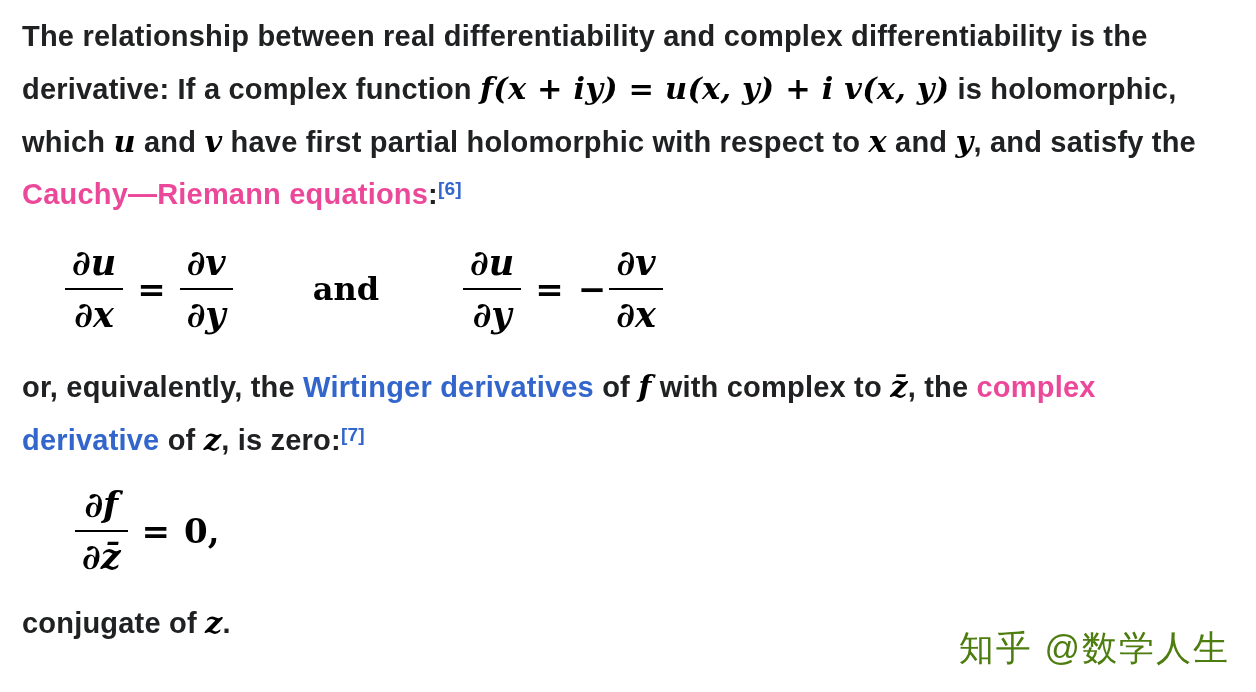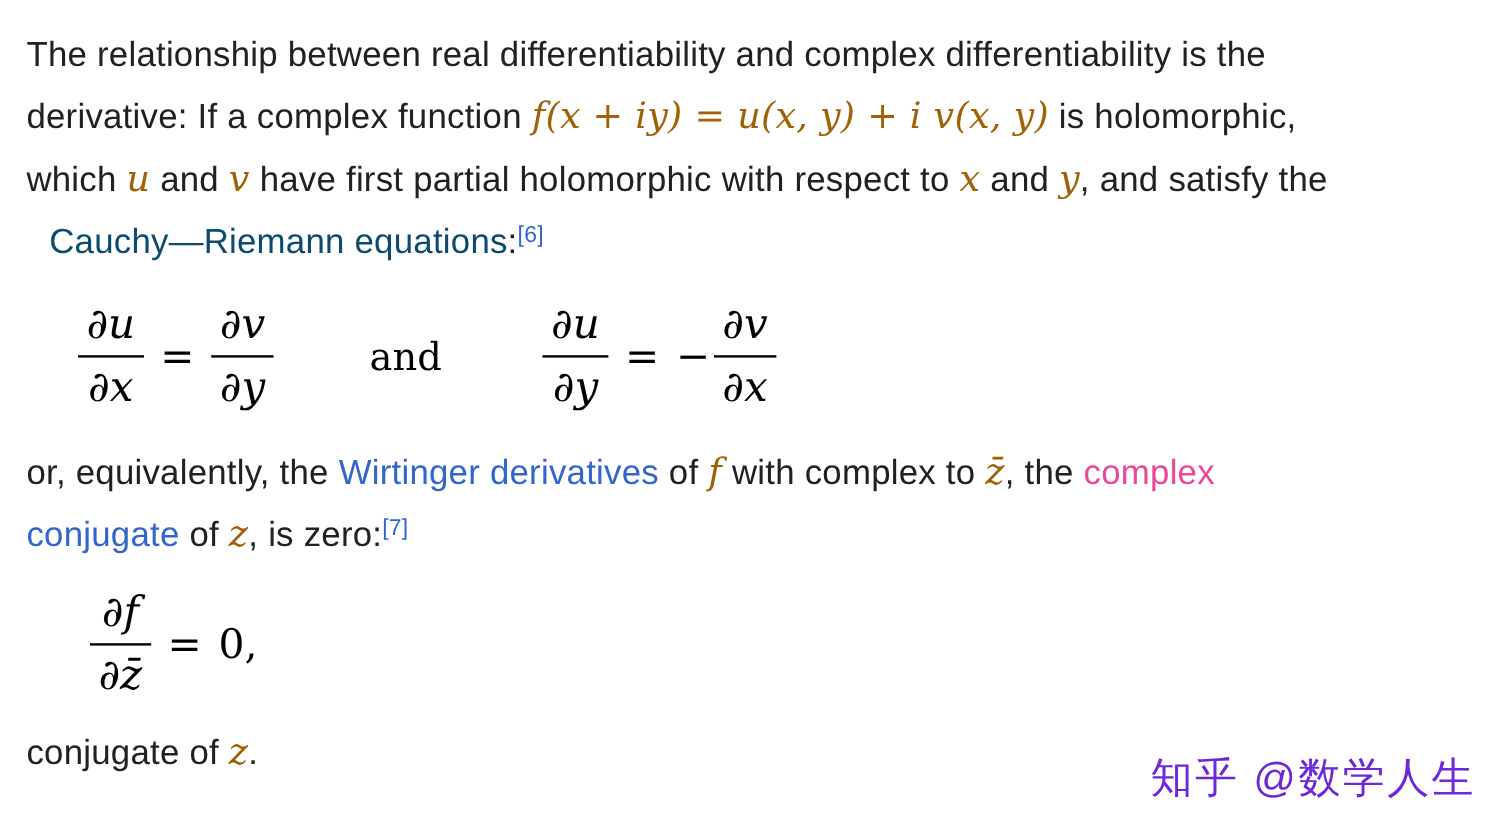--- a/index.html
+++ b/index.html
@@ -9,35 +9,36 @@
   body {
     width: 1256px;
     height: 692px;
     background: #ffffff;
     font-family: "Liberation Sans", sans-serif;
     color: #202122;
     position: relative;
     overflow: hidden;
   }
   .doc {
-    padding: 20px 20px 0 22px;
+    padding: 10px 20px 0 22px;
+    font-weight: bold;
   }
   .para {
     font-size: 29px;
     line-height: 52px;
     letter-spacing: 0.2px;
   }
   .tline {
     white-space: nowrap;
   }
   .math {
     font-family: "DejaVu Serif", serif;
     font-style: italic;
     font-size: 1.05em;
-    color: #a16207;
+    color: #000000;
   }
   .wlink {
     text-decoration: none;
     cursor: pointer;
   }
   .ref {
     font-size: 0.66em;
     line-height: 0;
     vertical-align: 9px;
     text-decoration: none;
@@ -104,21 +105,21 @@
 </style>
 </head>
 <body style="color: rgb(32, 33, 34); background: rgb(255, 255, 255);">
 
 <div class="doc">
 
   <div class="para">
       <div class="tline"><span>The relationship between real differentiability and complex differentiability is the</span></div>
       <div class="tline"><span>derivative: If a complex function </span><span class="math">f(x + iy) = u(x, y) + i v(x, y)</span><span> is holomorphic,</span></div>
       <div class="tline"><span>which </span><span class="math">u</span><span> and </span><span class="math">v</span><span> have first partial holomorphic with respect to </span><span class="math">x</span><span> and </span><span class="math">y</span><span>, and satisfy the</span></div>
-      <div class="tline"><a class="wlink" style="color: #0c4a6e; margin-left: 19px;">Cauchy—Riemann equations</a><span>:</span><a class="ref" style="color: rgb(51, 102, 204);">[6]</a></div>
+      <div class="tline"><a class="wlink" style="color: #ec4899;">Cauchy—Riemann equations</a><span>:</span><a class="ref" style="color: rgb(51, 102, 204);">[6]</a></div>
     </div>
 
   <div class="eq-row eq-row-1">
     <div class="eq-group">
         <span class="frac">
           <span class="num">∂u</span>
           <span class="den">∂x</span>
         </span>
         <span class="eq-op">=</span>
         <span class="frac">
@@ -136,33 +137,33 @@
         <span class="eq-op minus">−</span>
         <span class="frac">
           <span class="num">∂v</span>
           <span class="den">∂x</span>
         </span>
       </div>
   </div>
 
   <div class="para">
       <div class="tline"><span>or, equivalently, the </span><a class="wlink" style="color: rgb(51, 102, 204);">Wirtinger derivatives</a><span> of </span><span class="math">f</span><span> with complex to </span><span class="math">z̄</span><span>, the </span><a class="wlink" style="color: #ec4899;">complex</a></div>
-      <div class="tline"><a class="wlink" style="color: rgb(51, 102, 204);">conjugate</a><span> of </span><span class="math">z</span><span>, is zero:</span><a class="ref" style="color: rgb(51, 102, 204);">[7]</a></div>
+      <div class="tline"><a class="wlink" style="color: rgb(51, 102, 204);">derivative</a><span> of </span><span class="math">z</span><span>, is zero:</span><a class="ref" style="color: rgb(51, 102, 204);">[7]</a></div>
     </div>
 
   <div class="eq-row eq-row-2">
     <div class="eq-group">
         <span class="frac">
           <span class="num">∂f</span>
           <span class="den">∂z̄</span>
         </span>
         <span class="eq-op">=</span>
         <span class="eq-plain">0,</span>
       </div>
   </div>
 
   <div class="para">
       <div class="tline"><span>conjugate of </span><span class="math">z</span><span>.</span></div>
     </div>
 
 </div>
 
-<div class="watermark" style="color: #6d28d9;">知乎 @数学人生</div>
+<div class="watermark" style="color: #4d7c0f;">知乎 @数学人生</div>
 
 </body></html>

